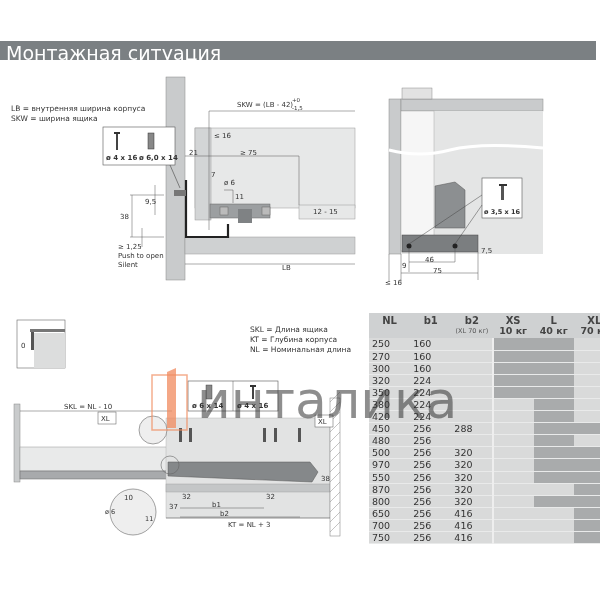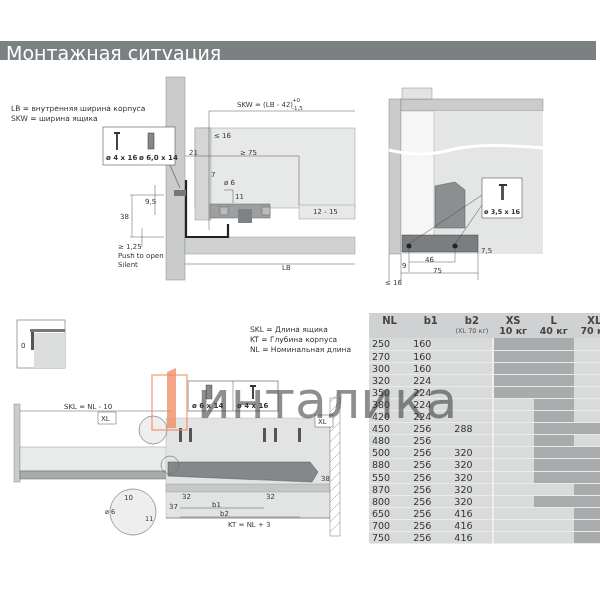--- a/index.html
+++ b/index.html
@@ -282,21 +282,21 @@
       </tr>
       <tr>
         <td>500</td>
         <td>256</td>
         <td>320</td>
         <td class="c3"></td>
         <td class="shade"></td>
         <td class="shade"></td>
       </tr>
       <tr>
-        <td>880</td>
+        <td>970</td>
         <td>256</td>
         <td>320</td>
         <td class="c3"></td>
         <td class="shade"></td>
         <td class="shade"></td>
       </tr>
       <tr>
         <td>550</td>
         <td>256</td>
         <td>320</td>

